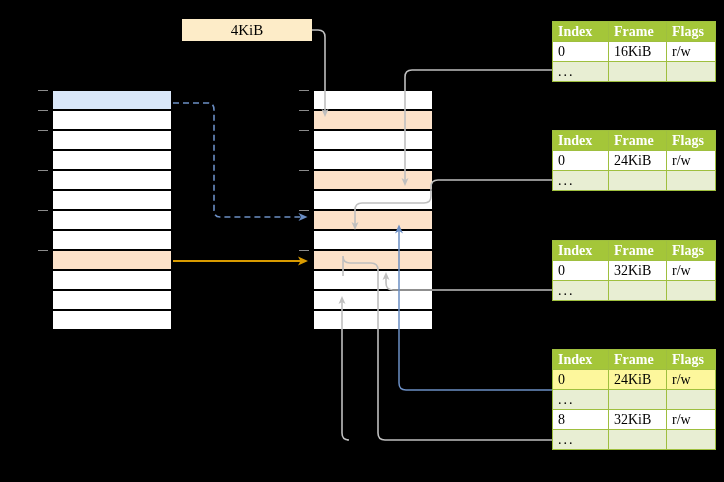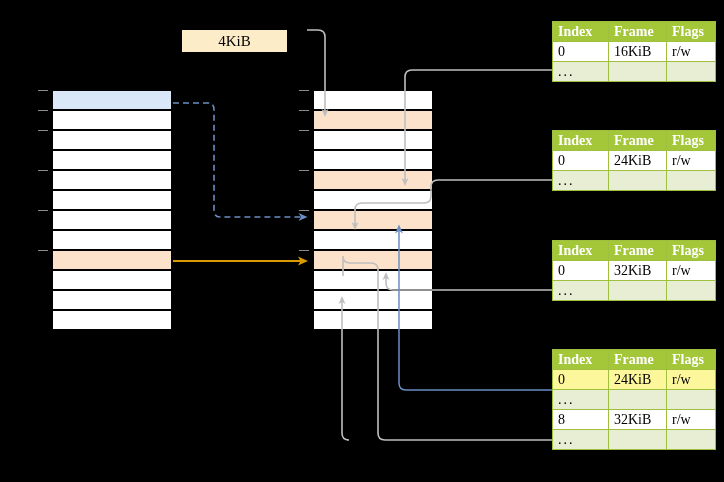--- a/index.html
+++ b/index.html
@@ -99,21 +99,21 @@
   .col-index { width: 56px; }
   .col-frame { width: 58px; }
   .col-flags { width: 49px; }
   .dots { letter-spacing: 2px; }
 </style>
 </head>
 <body>
 
 <div id="canvas">
 
-  <div class="size-label" id="size-label" style="left:182px; top:30px; width:105px;">4KiB</div>
+  <div class="size-label" id="size-label" style="left:182px; top:19px; width:130px;">4KiB</div>
 
   <div class="col" id="left-column" style="left:52px; top:90px; width:120px; height:240px;">
       <div class="cell blue" style="left: 0px; top: 0px; width: 120px; height: 20px;"></div>
       <div class="cell" style="left: 0px; top: 20px; width: 120px; height: 20px;"></div>
       <div class="cell" style="left: 0px; top: 40px; width: 120px; height: 20px;"></div>
       <div class="cell" style="left: 0px; top: 60px; width: 120px; height: 20px;"></div>
       <div class="cell" style="left: 0px; top: 80px; width: 120px; height: 20px;"></div>
       <div class="cell" style="left: 0px; top: 100px; width: 120px; height: 20px;"></div>
       <div class="cell" style="left: 0px; top: 120px; width: 120px; height: 20px;"></div>
       <div class="cell" style="left: 0px; top: 140px; width: 120px; height: 20px;"></div>

